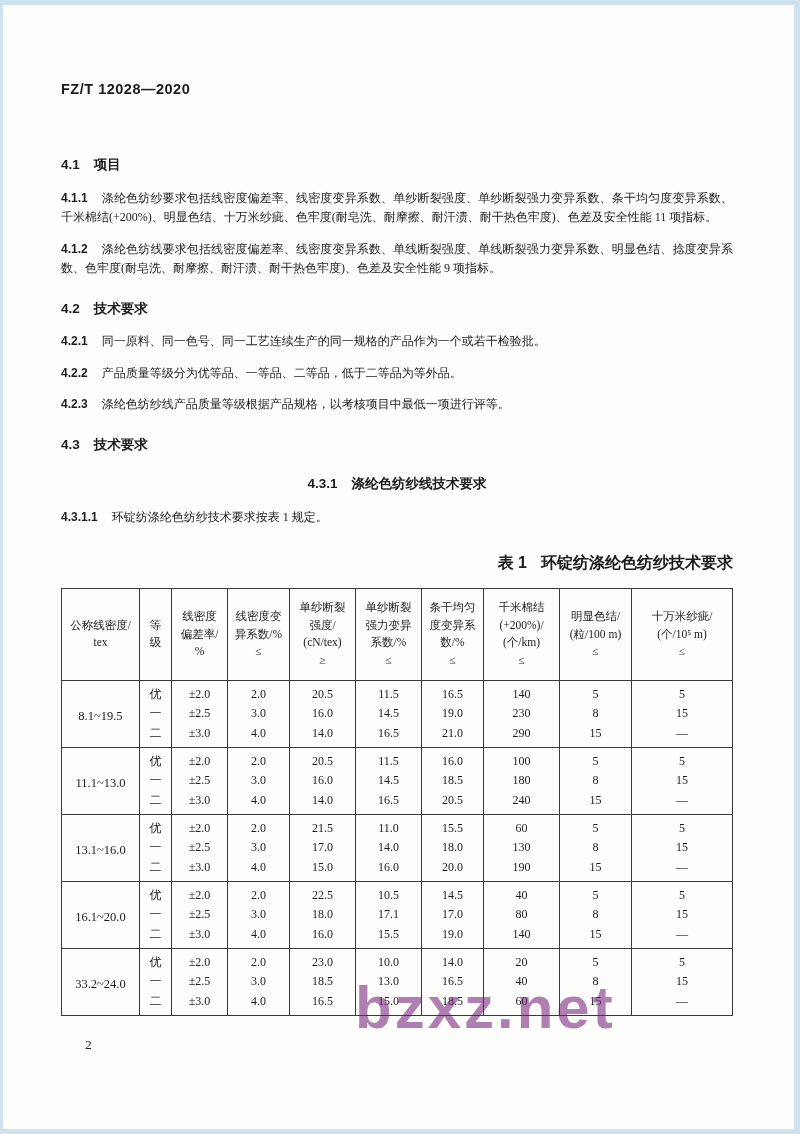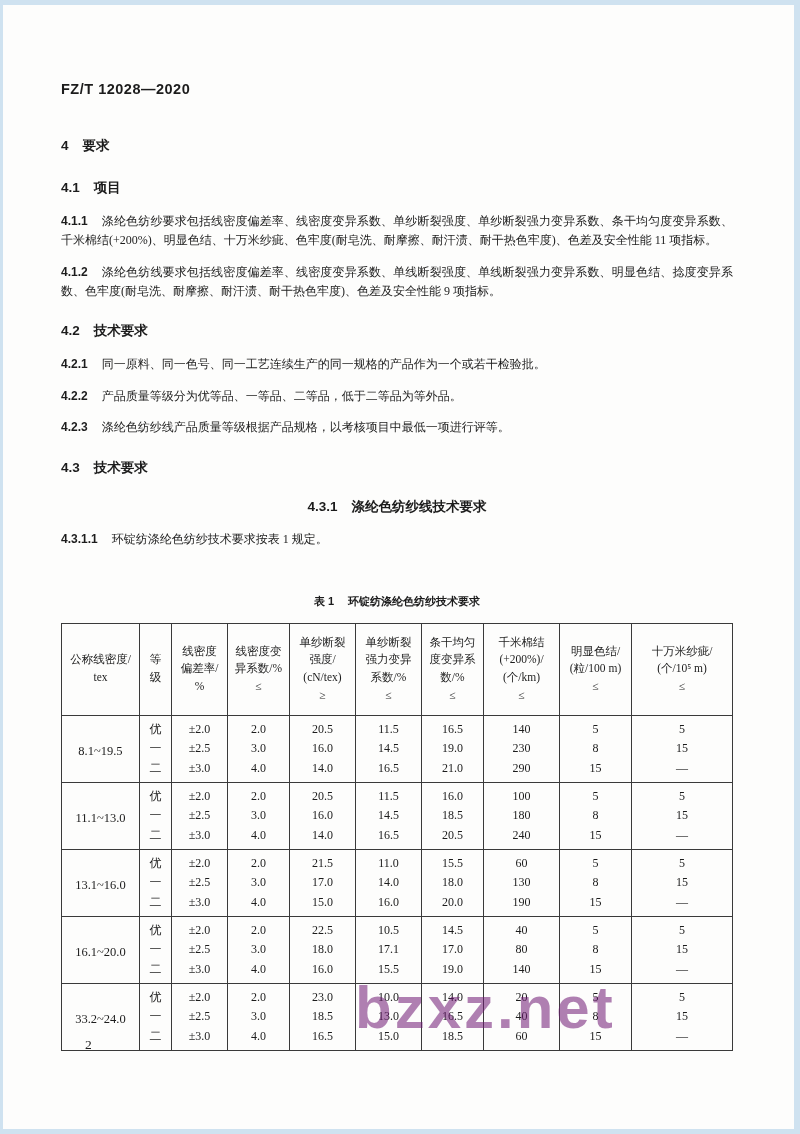--- a/index.html
+++ b/index.html
@@ -31,23 +31,23 @@
   .clause.h1, .clause.h2, .clause.h3 {
     font-family:"Liberation Sans","DejaVu Sans",sans-serif;
     font-weight:bold; font-size:13.5px;
   }
   .clause.h1 { margin:0 0 20px; }
   .clause.h2 { margin:19px 0 13px; }
   .clause.h3 { margin:17px 0 13px;text-align:center; }
   .clause.p  { margin:12px 0; text-align:justify; }
 
   .table-caption {
-    text-align:center; margin:44px 0 14px;
-    font-family:"Liberation Sans","DejaVu Sans",sans-serif;
-    font-weight:bold; font-size:11px;
+    text-align:right; margin:26px 0 14px;
+    font-family:"Liberation Sans","DejaVu Sans",sans-serif;
+    font-weight:bold; font-size:16px;
   }
   .table-caption .cap-label { margin-right:14px; }
 
   table.std-table {
     width:100%; border-collapse:collapse; table-layout:fixed;
     border:1.2px solid #3a3a3a;
   }
   .std-table th {
     border:1px solid #3a3a3a;
     font-weight:normal; font-size:11.5px; line-height:1.55;
@@ -76,21 +76,20 @@
 </style>
 </head>
 <body>
 
 <div class="page">
 
   <div class="doc-number">FZ/T 12028—2020</div>
 
   <div class="content">
     <div id="clauses">
-        <div class="clause h1"><span class="num">4</span><span class="txt">要求</span></div>
         <div class="clause h2"><span class="num">4.1</span><span class="txt">项目</span></div>
         <div class="clause p"><span class="num">4.1.1</span><span class="txt">涤纶色纺纱要求包括线密度偏差率、线密度变异系数、单纱断裂强度、单纱断裂强力变异系数、条干均匀度变异系数、千米棉结(+200%)、明显色结、十万米纱疵、色牢度(耐皂洗、耐摩擦、耐汗渍、耐干热色牢度)、色差及安全性能 11 项指标。</span></div>
         <div class="clause p"><span class="num">4.1.2</span><span class="txt">涤纶色纺线要求包括线密度偏差率、线密度变异系数、单线断裂强度、单线断裂强力变异系数、明显色结、捻度变异系数、色牢度(耐皂洗、耐摩擦、耐汗渍、耐干热色牢度)、色差及安全性能 9 项指标。</span></div>
         <div class="clause h2"><span class="num">4.2</span><span class="txt">技术要求</span></div>
         <div class="clause p"><span class="num">4.2.1</span><span class="txt">同一原料、同一色号、同一工艺连续生产的同一规格的产品作为一个或若干检验批。</span></div>
         <div class="clause p"><span class="num">4.2.2</span><span class="txt">产品质量等级分为优等品、一等品、二等品，低于二等品为等外品。</span></div>
         <div class="clause p"><span class="num">4.2.3</span><span class="txt">涤纶色纺纱线产品质量等级根据产品规格，以考核项目中最低一项进行评等。</span></div>
         <div class="clause h2"><span class="num">4.3</span><span class="txt">技术要求</span></div>
         <div class="clause h3"><span class="num">4.3.1</span><span class="txt">涤纶色纺纱线技术要求</span></div>
         <div class="clause p"><span class="num">4.3.1.1</span><span class="txt">环锭纺涤纶色纺纱技术要求按表 1 规定。</span></div>

